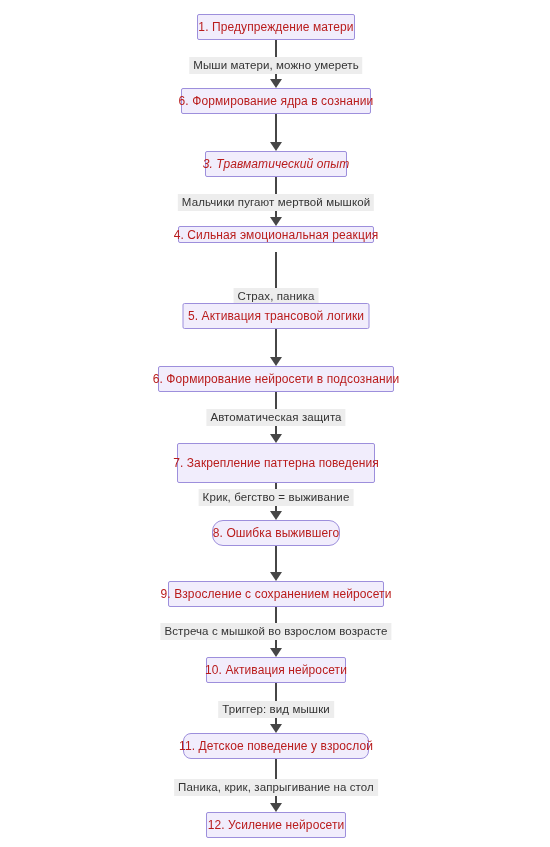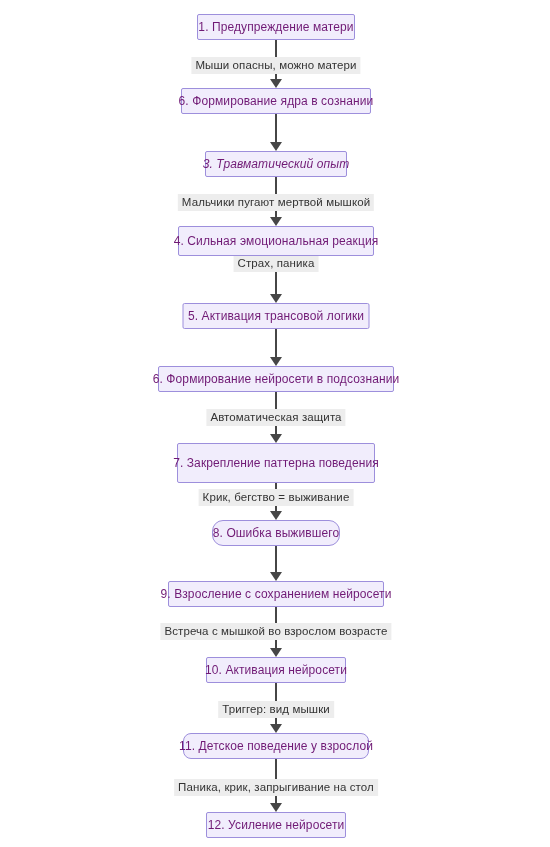--- a/index.html
+++ b/index.html
@@ -57,46 +57,46 @@
 
   
   .node {
     position: absolute;
     transform: translateX(-50%);
     left: 276px;
     box-sizing: border-box;
     background: #f1edfc;
     border: 1px solid #9d8fdc;
     border-radius: 2px;
-    color: #701a75;
+    color: #b91c1c;
     font-size: 12px;
     line-height: 14px;
     display: flex;
     align-items: center;
     justify-content: center;
     white-space: nowrap;
     padding: 0 10px;
     letter-spacing: 0.1px;
   }
 </style>
 </head>
 <body>
 
 <div id="flowchart">
     <div class="edge-line" style="top: 40px; height: 39px;"></div>
     <div class="edge-arrow" style="top: 79px;"></div>
-    <div class="edge-label" style="top: 57px;">Мыши опасны, можно матери</div>
+    <div class="edge-label" style="top: 57px;">Мыши матери, можно умереть</div>
     <div class="edge-line" style="top: 114px; height: 28px;"></div>
     <div class="edge-arrow" style="top: 142px;"></div>
     <div class="edge-line" style="top: 177px; height: 40px;"></div>
     <div class="edge-arrow" style="top: 217px;"></div>
     <div class="edge-label" style="top: 194px;">Мальчики пугают мертвой мышкой</div>
     <div class="edge-line" style="top: 252px; height: 42px;"></div>
     <div class="edge-arrow" style="top: 294px;"></div>
-    <div class="edge-label" style="top: 255px;">Страх, паника</div>
+    <div class="edge-label" style="top: 288px;">Страх, паника</div>
     <div class="edge-line" style="top: 329px; height: 28px;"></div>
     <div class="edge-arrow" style="top: 357px;"></div>
     <div class="edge-line" style="top: 392px; height: 42px;"></div>
     <div class="edge-arrow" style="top: 434px;"></div>
     <div class="edge-label" style="top: 409px;">Автоматическая защита</div>
     <div class="edge-line" style="top: 469px; height: 42px;"></div>
     <div class="edge-arrow" style="top: 511px;"></div>
     <div class="edge-label" style="top: 489px;">Крик, бегство = выживание</div>
     <div class="edge-line" style="top: 546px; height: 26px;"></div>
     <div class="edge-arrow" style="top: 572px;"></div>
@@ -105,21 +105,21 @@
     <div class="edge-label" style="top: 623px;">Встреча с мышкой во взрослом возрасте</div>
     <div class="edge-line" style="top: 683px; height: 41px;"></div>
     <div class="edge-arrow" style="top: 724px;"></div>
     <div class="edge-label" style="top: 701px;">Триггер: вид мышки</div>
     <div class="edge-line" style="top: 759px; height: 44px;"></div>
     <div class="edge-arrow" style="top: 803px;"></div>
     <div class="edge-label" style="top: 779px;">Паника, крик, запрыгивание на стол</div>
     <div class="node" style="top: 14px; width: 158px; height: 26px;">1. Предупреждение матери</div>
     <div class="node" style="top: 88px; width: 190px; height: 26px;">6. Формирование ядра в сознании</div>
     <div class="node" style="top: 151px; width: 142px; height: 26px; font-style: italic;">3. Травматический опыт</div>
-    <div class="node" style="top: 226px; width: 196px; height: 30px;">4. Сильная эмоциональная реакция</div>
+    <div class="node" style="top: 226px; width: 196px; height: 17px;">4. Сильная эмоциональная реакция</div>
     <div class="node" style="top: 303px; width: 187px; height: 26px;">5. Активация трансовой логики</div>
     <div class="node" style="top: 366px; width: 236px; height: 26px;">6. Формирование нейросети в подсознании</div>
     <div class="node" style="top: 443px; width: 198px; height: 40px;">7. Закрепление паттерна поведения</div>
     <div class="node" style="top: 520px; width: 128px; height: 26px; border-radius: 11px;">8. Ошибка выжившего</div>
     <div class="node" style="top: 581px; width: 216px; height: 26px;">9. Взросление с сохранением нейросети</div>
     <div class="node" style="top: 657px; width: 140px; height: 26px;">10. Активация нейросети</div>
     <div class="node" style="top: 733px; width: 186px; height: 26px; border-radius: 8px;">11. Детское поведение у взрослой</div>
     <div class="node" style="top: 812px; width: 140px; height: 26px;">12. Усиление нейросети</div>
   </div>
 

